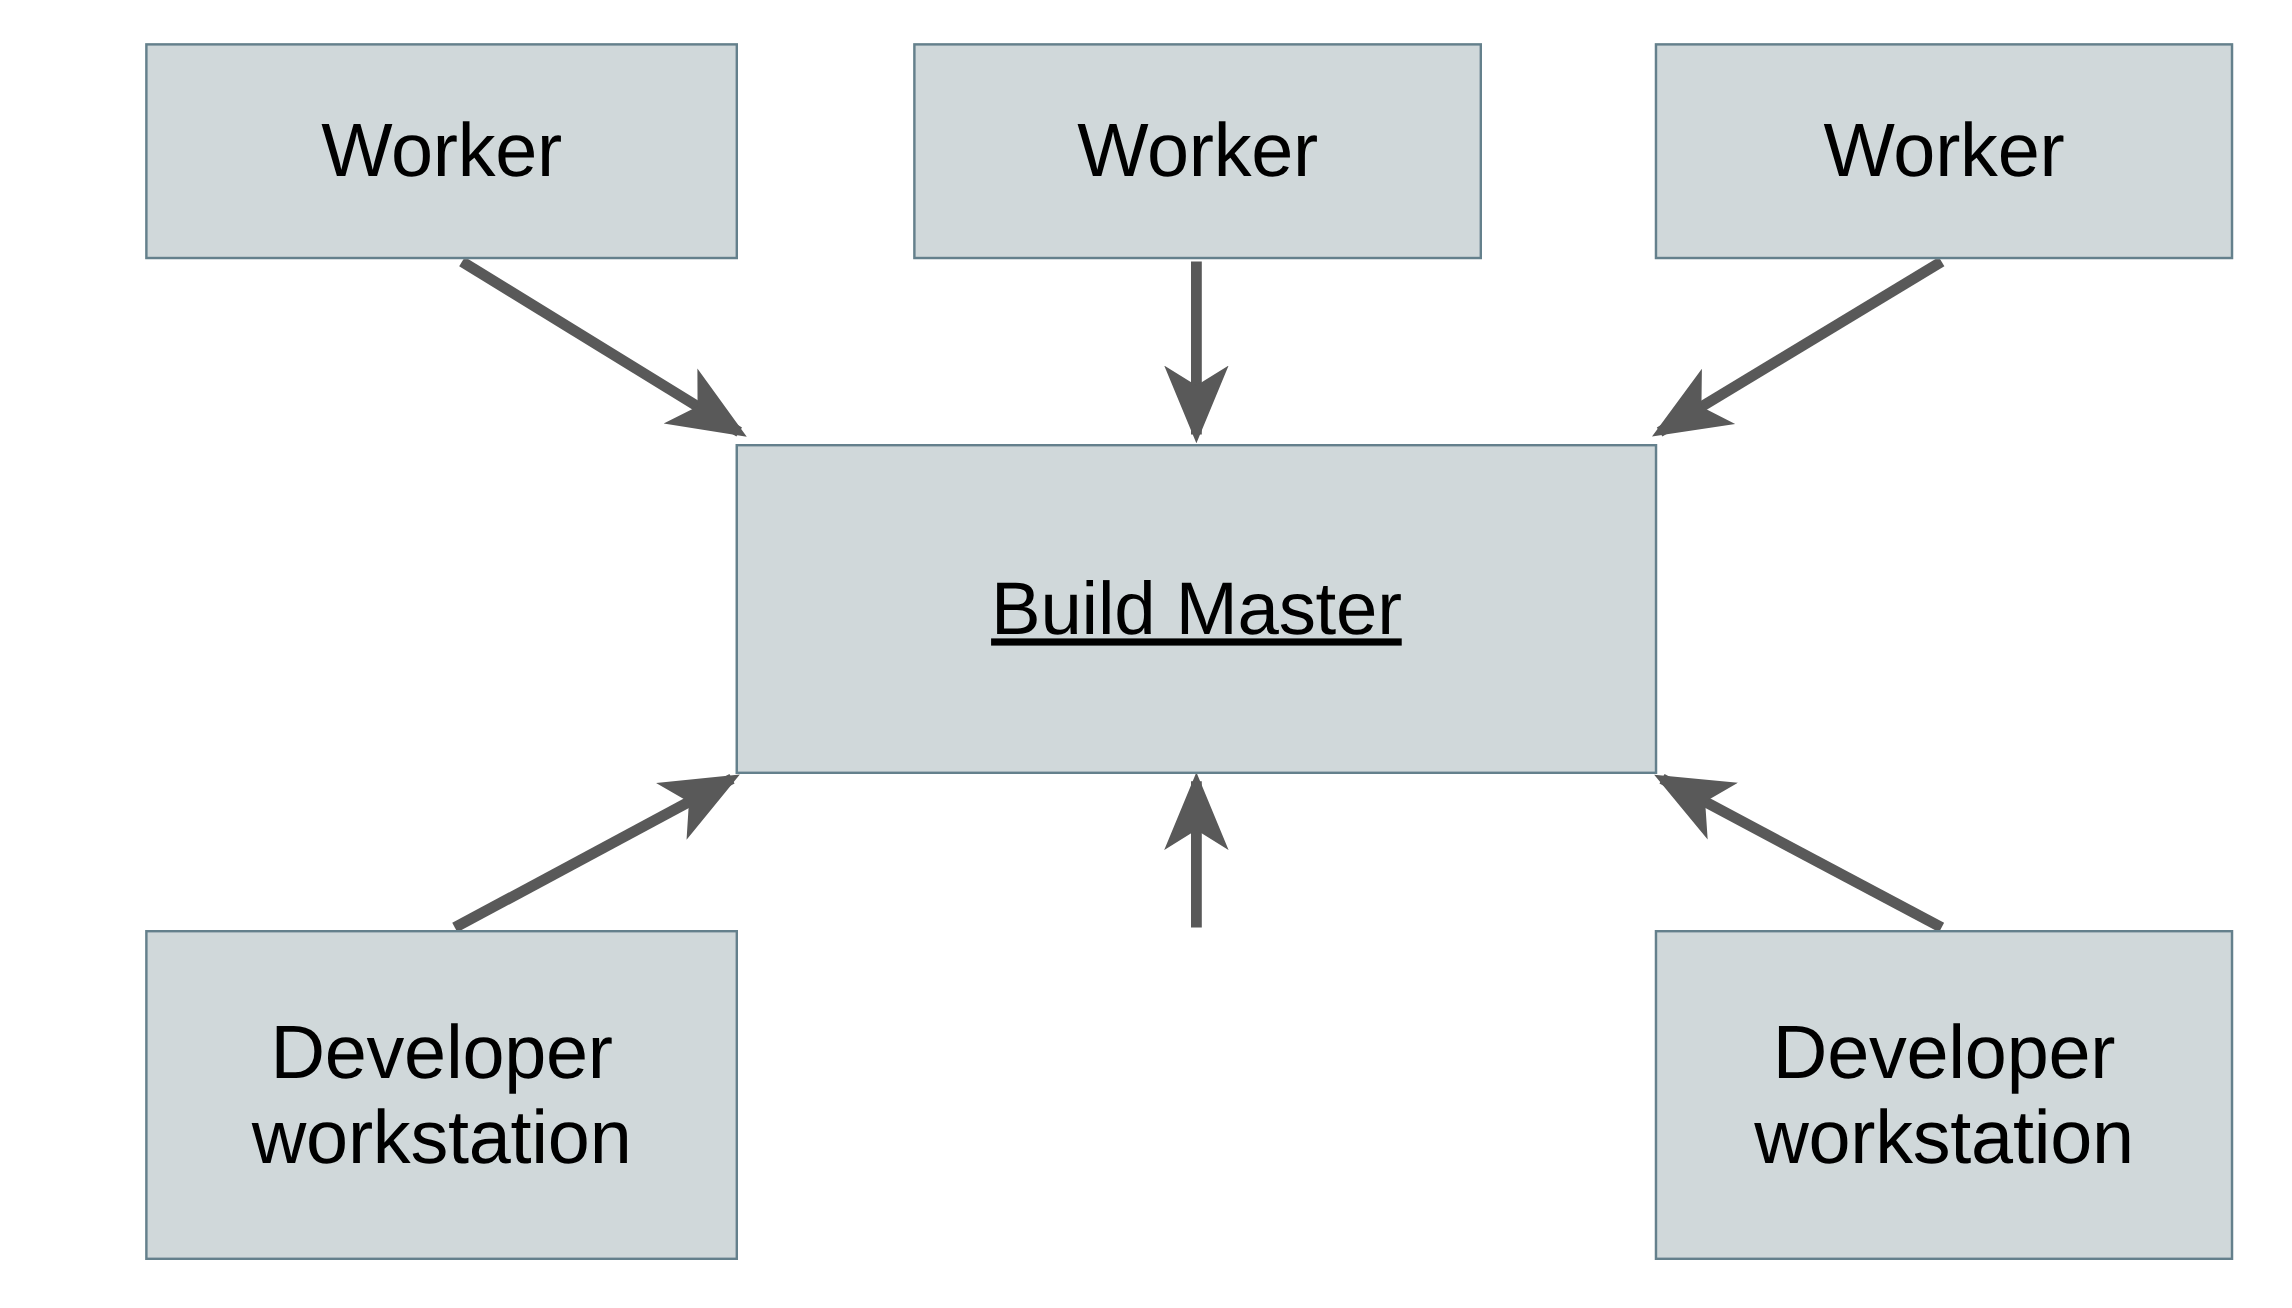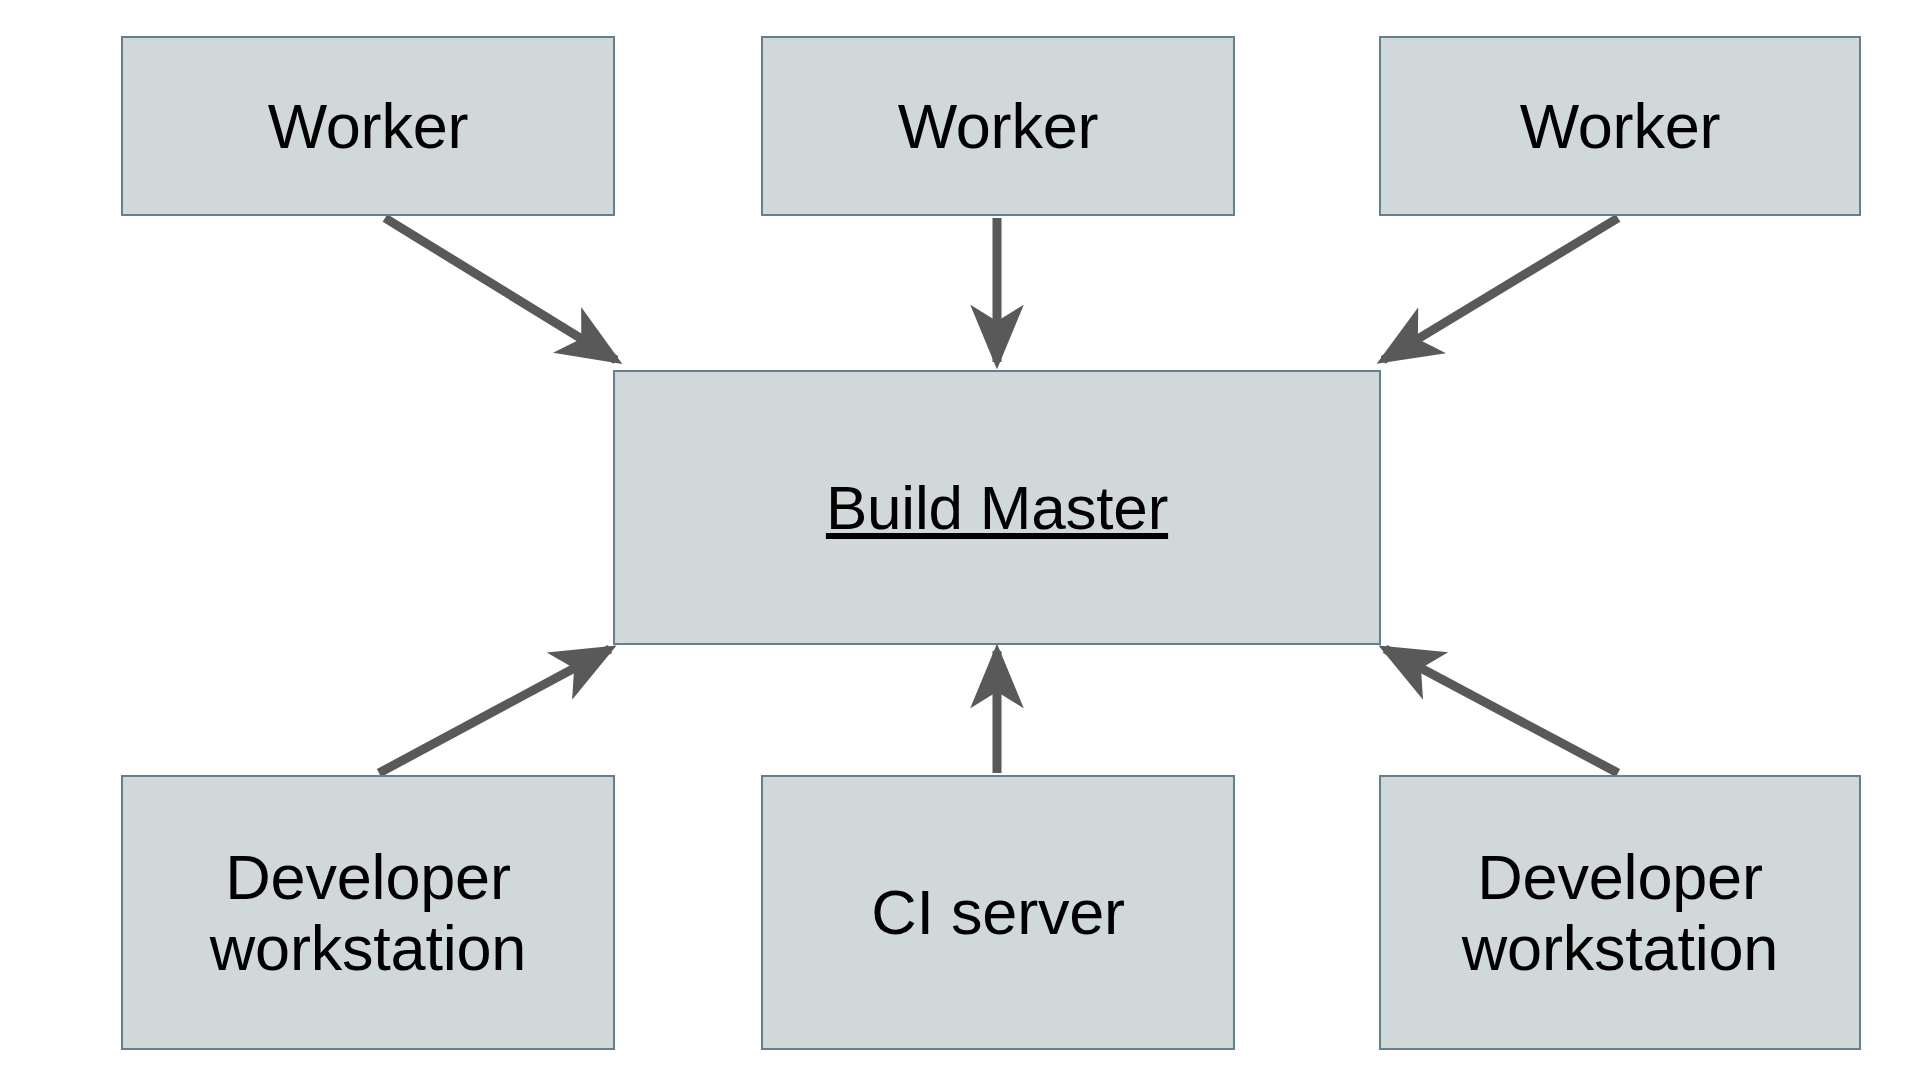--- a/index.html
+++ b/index.html
@@ -106,22 +106,19 @@
 
   <div class="node" id="node-build-master">
     <span class="label">Build Master</span>
   </div>
 
   <div class="node" id="node-dev-ws-left">
     <span class="label">Developer
 workstation</span>
   </div>
 
-  <div class="node" id="node-ci-server">
-    <span class="label">CI server</span>
-  </div>
 
   <div class="node" id="node-dev-ws-right">
     <span class="label">Developer
 workstation</span>
   </div>
 
 </div>
 
 </body></html>

